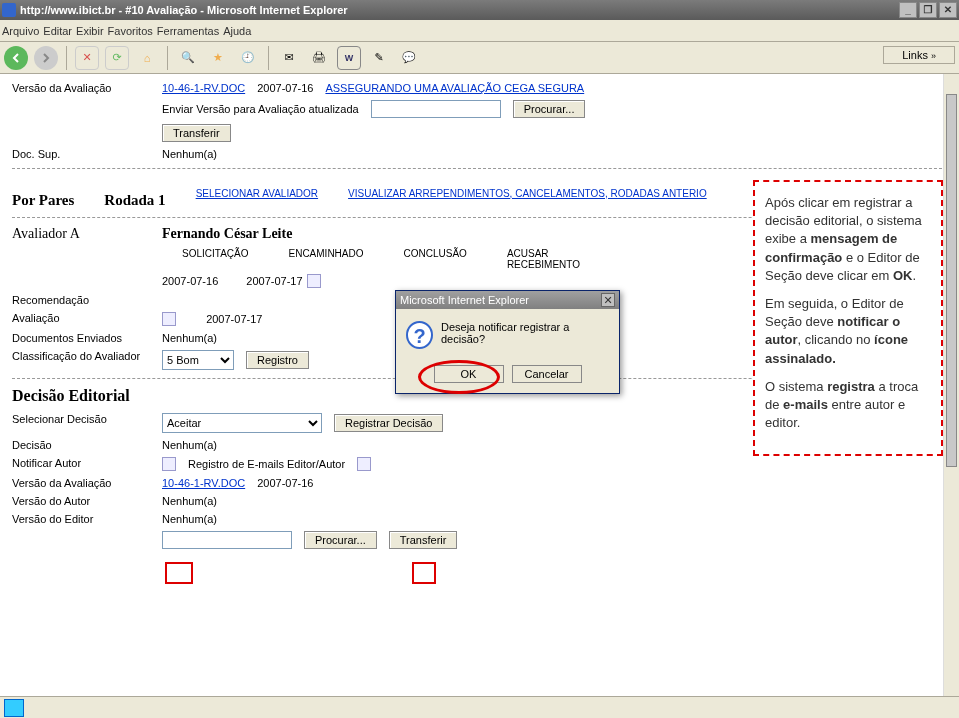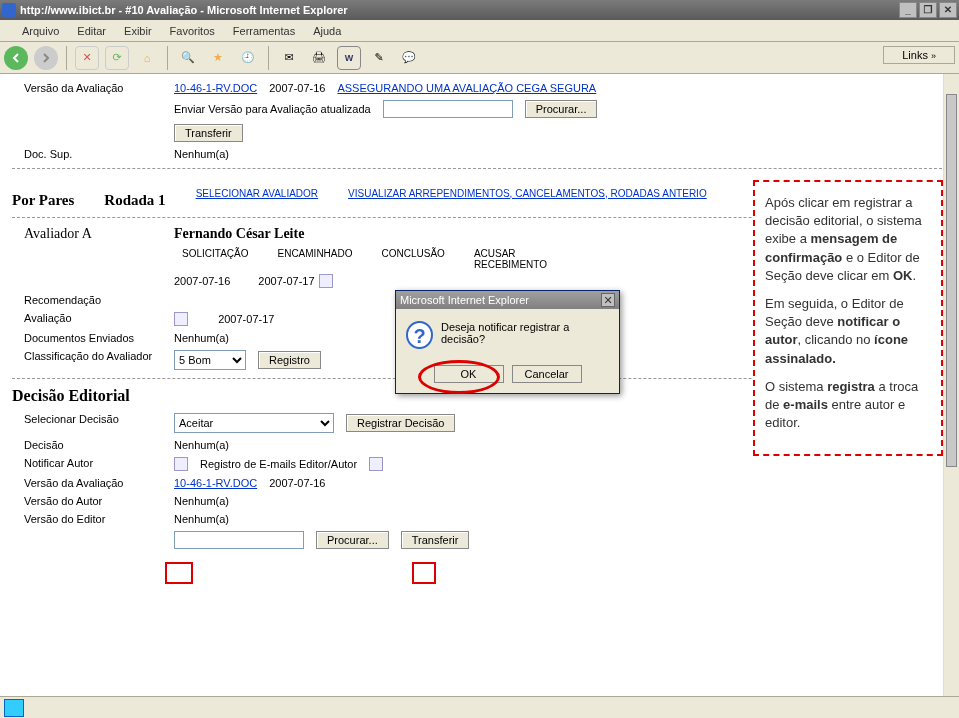--- a/index.html
+++ b/index.html
@@ -1,47 +1,47 @@
 <!DOCTYPE html>
 <html><head>
 <meta charset="utf-8">
 <style>
 * { margin: 0; padding: 0; box-sizing: border-box; }
 body { font-family: Tahoma, Arial, sans-serif; font-size: 11px; background: #ece9d8; width: 959px; height: 718px; overflow: hidden; position: relative; }
 .titlebar { background: linear-gradient(#7b7b7b, #5a5a5a); color: white; height: 20px; display: flex; align-items: center; padding: 0 2px; font-size: 11px; font-weight: bold; }
 .titlebar .ie-icon { width: 14px; height: 14px; margin-right: 4px; background: #3366cc; border-radius: 2px; display: inline-block; }
 .titlebar .win-controls { margin-left: auto; display: flex; gap: 2px; }
 .titlebar .win-btn { width: 18px; height: 16px; background: #c0c0c0; border: 1px solid #888; font-size: 10px; text-align: center; line-height: 14px; color: #333; cursor: pointer; }
-.menubar { background: #ece9d8; height: 22px; display: flex; align-items: center; padding: 0 22px; gap: 18px; font-size: 11px; color: #333; border-bottom: 1px solid #aca899; }
+.menubar { background: #ece9d8; height: 22px; display: flex; align-items: center; padding: 0 2px; gap: 4px; font-size: 11px; color: #333; border-bottom: 1px solid #aca899; }
 .menubar span { cursor: pointer; }
 .toolbar { background: #ece9d8; height: 32px; display: flex; align-items: center; padding: 0 4px; gap: 6px; border-bottom: 1px solid #aca899; position: relative; }
 .tb-btn { width: 24px; height: 24px; border-radius: 4px; display: flex; align-items: center; justify-content: center; cursor: pointer; }
 .tb-back { background: #5cb85c; border-radius: 50%; }
 .tb-fwd { background: #ccc; border-radius: 50%; }
 .tb-stop { color: #d9534f; border: 1px solid #ccc; }
 .tb-refresh { color: #5cb85c; border: 1px solid #ccc; }
 .tb-home { color: #f0ad4e; }
 .tb-search { color: #337ab7; }
 .tb-fav { color: #f0ad4e; }
 .tb-sep { width: 1px; height: 24px; background: #aca899; margin: 0 2px; }
 .links-box { position: absolute; right: 4px; top: 4px; font-size: 11px; padding: 2px 18px; border: 1px solid #aca899; background: #ece9d8; }
 .content { background: white; height: calc(100% - 96px); overflow: auto; padding: 8px 12px; position: relative; }
-.row { display: flex; margin-bottom: 6px; align-items: flex-start; margin-left: 12px; }
+.row { display: flex; margin-bottom: 6px; align-items: flex-start; }
 .label-col { width: 150px; flex-shrink: 0; font-size: 11px; }
 .value-col { flex: 1; font-size: 11px; display: flex; align-items: center; gap: 12px; flex-wrap: wrap; }
 .link { color: #0033cc; text-decoration: underline; cursor: pointer; }
 .dashed-sep { border-top: 1px dashed #999; margin: 8px 0; }
 .section-title { font-family: Georgia, serif; font-size: 16px; font-weight: bold; margin: 8px 0; }
 .btn-win { background: #ece9d8; border: 1px solid #888; padding: 2px 10px; font-size: 11px; cursor: pointer; box-shadow: 1px 1px 0 #fff inset; }
 input[type=text].win-input { border: 1px solid #7f9db9; height: 18px; font-size: 11px; padding: 0 2px; }
 select.win-select { border: 1px solid #7f9db9; height: 20px; font-size: 11px; background: white; }
 .doc-icon { width: 14px; height: 14px; background: #eef; border: 1px solid #99c; display: inline-block; }
 .por-pares-row { display: flex; align-items: center; gap: 30px; margin: 8px 0; }
 .por-pares-row .t1 { font-family: Georgia, serif; font-size: 15px; font-weight: bold; margin-top: 15px; }
-.header-row { display: flex; gap: 29px; font-size: 10px; margin: 6px 0 4px 170px; }
+.header-row { display: flex; gap: 40px; font-size: 10px; margin: 6px 0 4px 170px; }
 .dialog { position: absolute; left: 395px; top: 290px; width: 225px; background: #ece9d8; border: 1px solid #0a246a; box-shadow: 2px 2px 6px rgba(0,0,0,0.4); z-index: 100; }
 .dialog-title { background: linear-gradient(#a0a0a0, #808080); color: white; font-size: 11px; padding: 2px 4px; display: flex; justify-content: space-between; align-items: center; gap: 36px; }
 .dialog-body { padding: 12px 10px; font-size: 11px; display: flex; align-items: flex-start; gap: 8px; }
 .q-icon { width: 28px; height: 28px; border-radius: 50%; background: white; border: 2px solid #3366cc; color: #3366cc; font-size: 20px; font-weight: bold; text-align: center; line-height: 26px; }
 .dialog-btns { display: flex; justify-content: center; gap: 8px; padding: 4px 0 10px; }
 .dialog-btns button { width: 70px; padding: 2px 0; background: #ece9d8; border: 1px solid #888; cursor: pointer; font-size: 11px; }
 .red-oval { position: absolute; left: 418px; top: 360px; width: 82px; height: 34px; border: 3px solid #d00; border-radius: 50%; z-index: 101; pointer-events: none; }
 .red-square { position: absolute; left: 165px; top: 562px; width: 28px; height: 22px; border: 2px solid #d00; z-index: 50; pointer-events: none; }
 .red-square2 { position: absolute; left: 412px; top: 562px; width: 24px; height: 22px; border: 2px solid #d00; z-index: 50; pointer-events: none; }
 .annotation { position: absolute; right: 16px; top: 180px; width: 190px; border: 2px dashed #d00; padding: 12px 10px; background: white; font-family: Arial; font-size: 13px; color: #333; line-height: 1.4; z-index: 60; }

